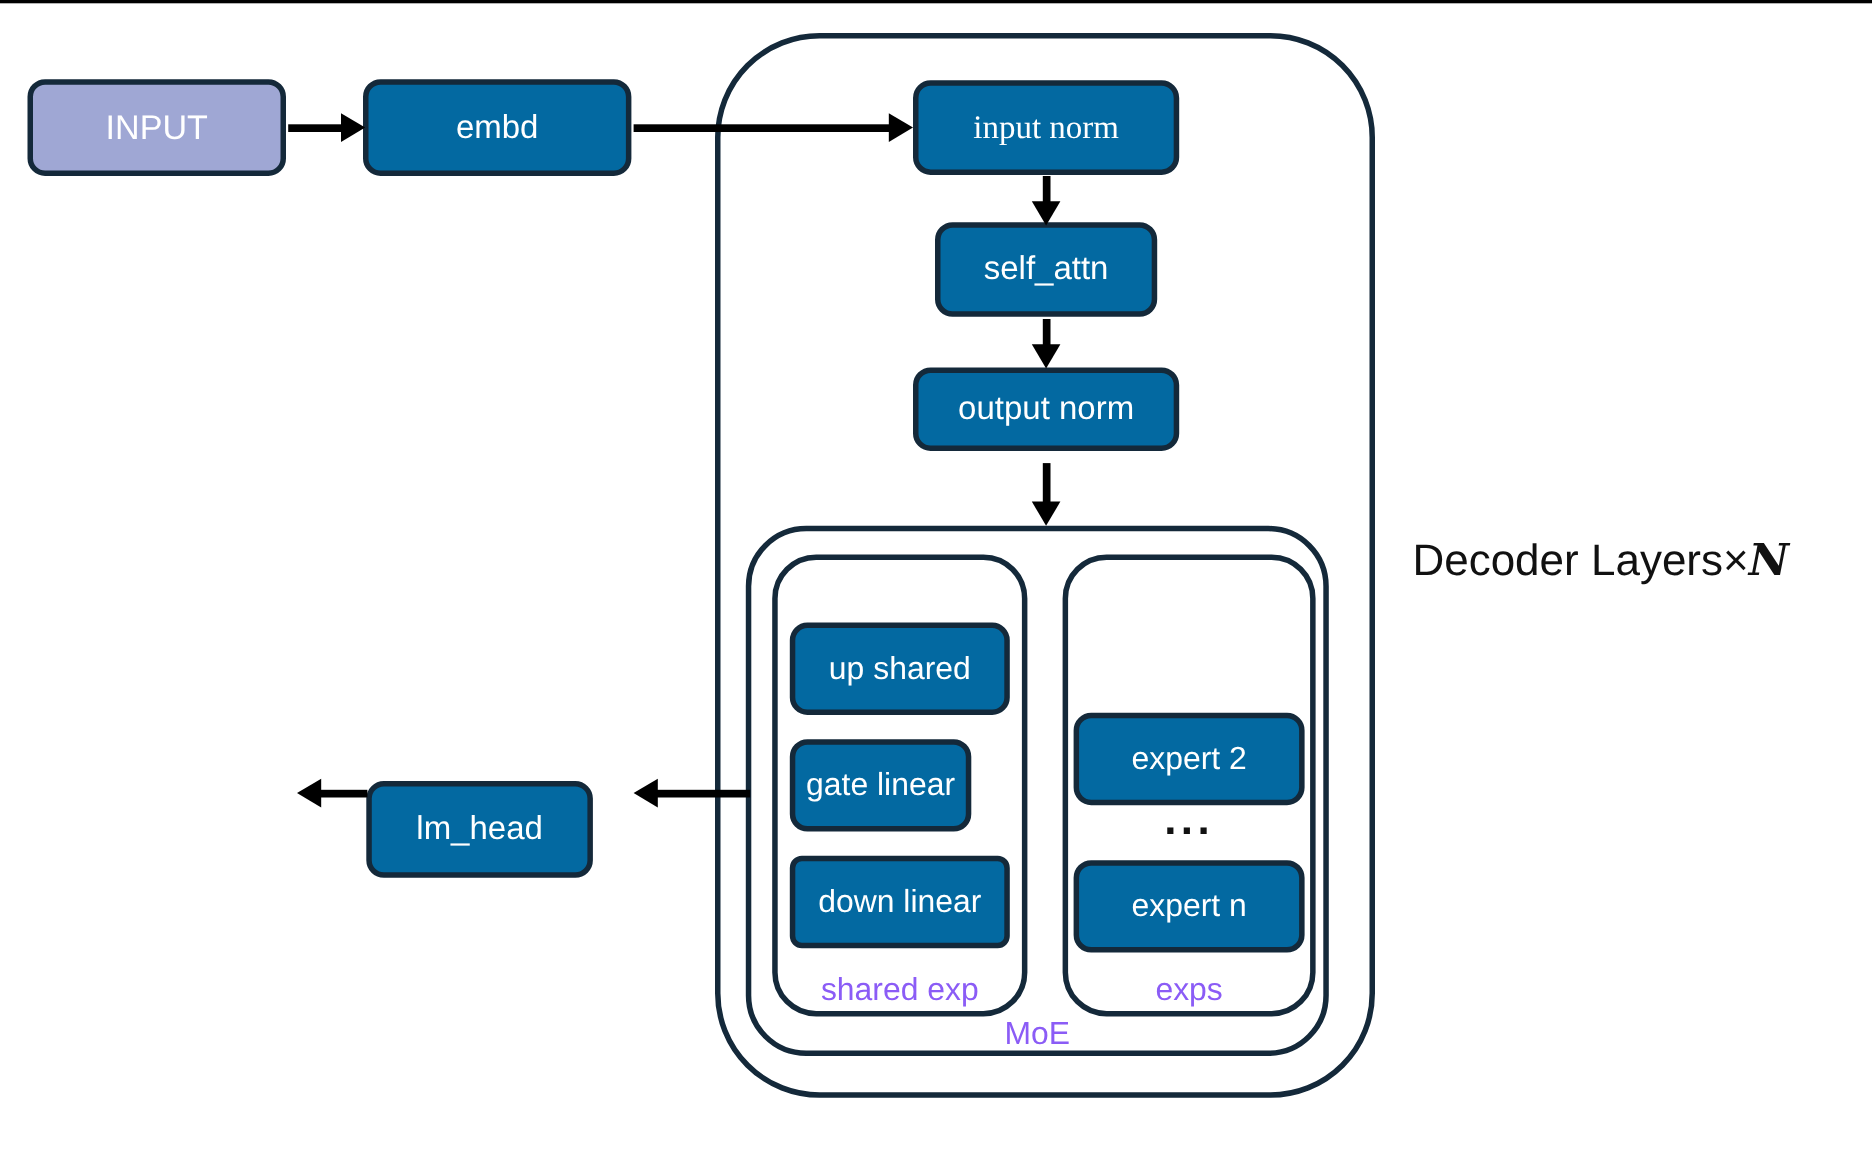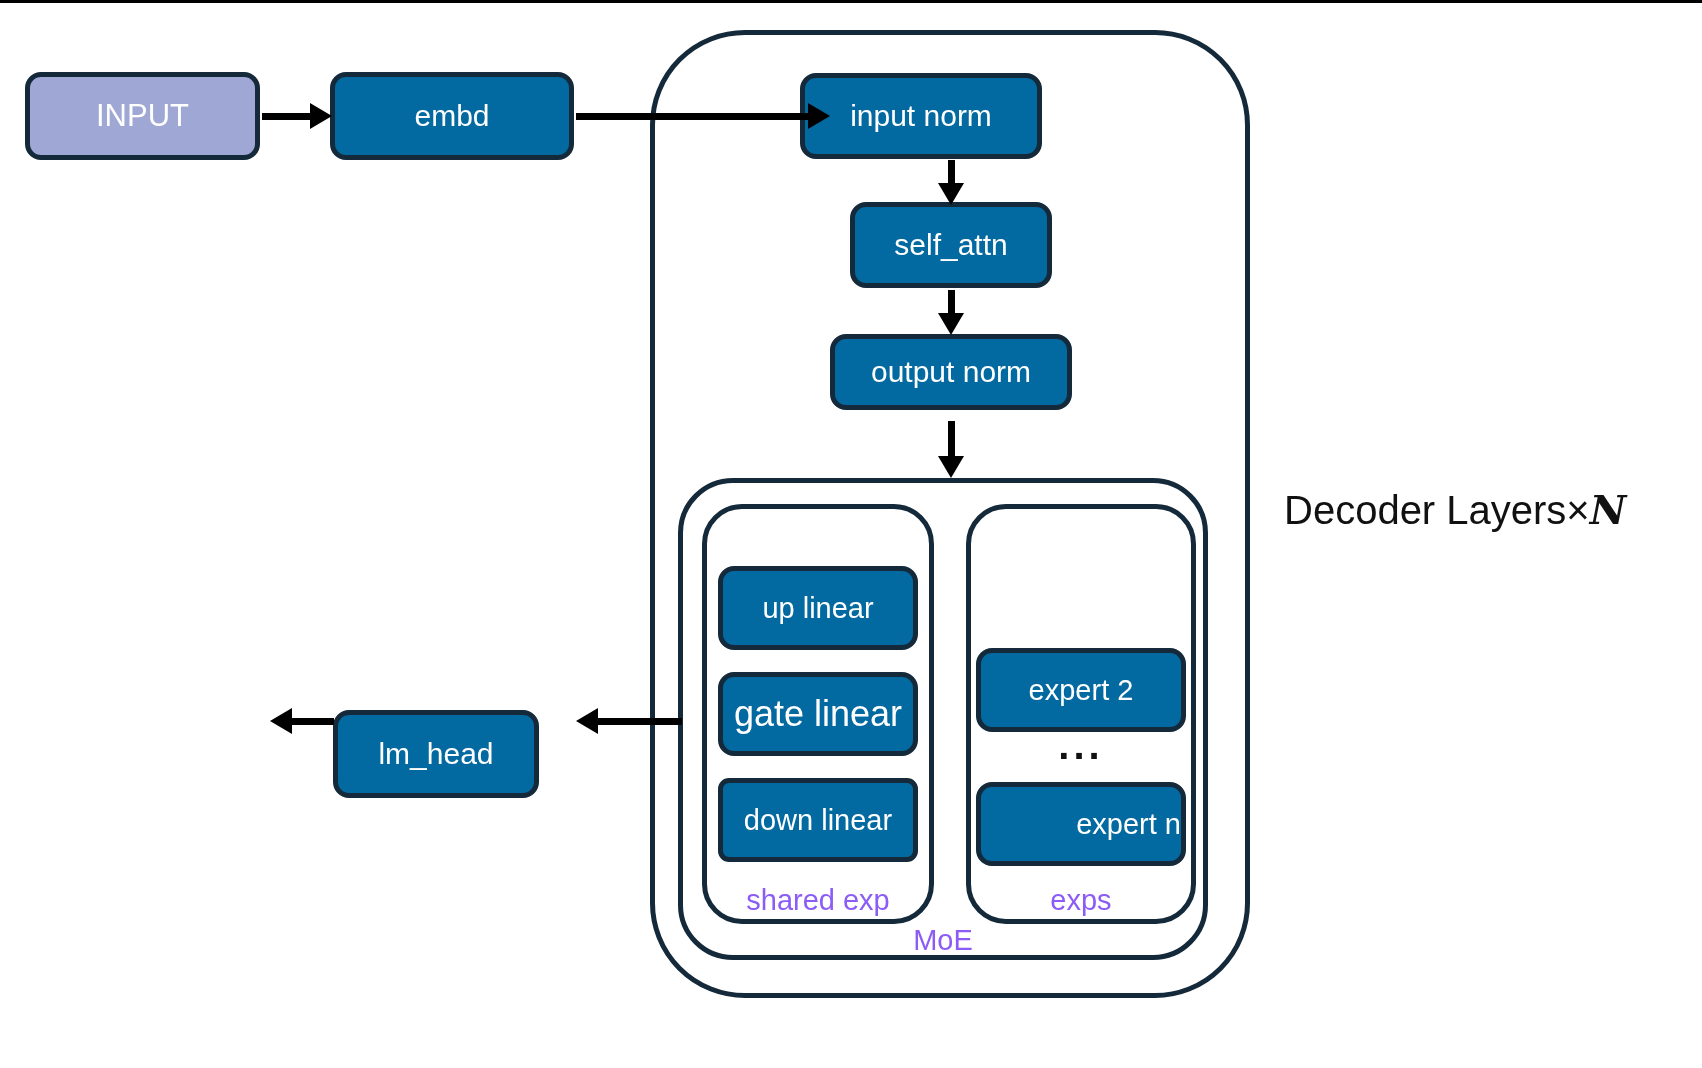--- a/index.html
+++ b/index.html
@@ -109,21 +109,21 @@
     <div class="shaft" style="left:0; top:10px; width:236px; height:7px;"></div>
     <div class="head head-right" style="left:232px; top:0;"></div>
   </div>
 
   <div class="container decoder" style="left:650px; top:30px; width:600px; height:968px;"></div>
 
   <div class="decoder-lbl" style="left:1284px; top:486px;">
     <span>Decoder Layers×</span><span class="n-italic">N</span>
   </div>
 
-  <div class="node salmon" style="left:800px; top:73px; width:242px; height:86px;">
+  <div class="node salmon" style="left:830px; top:73px; width:242px; height:86px;font-family:Liberation Serif, serif;">
     <span>input norm</span>
   </div>
 
   <div class="arrow" style="left:938px; top:160px; width:26px; height:45px;">
     <div class="shaft" style="left:10px; top:0; width:7px; height:25px;"></div>
     <div class="head head-down" style="left:0; top:23px;"></div>
   </div>
 
   <div class="node salmon" style="left:850px; top:202px; width:202px; height:86px;">
     <span>self_attn</span>
@@ -143,43 +143,43 @@
     <div class="head head-down" style="left:0; top:35px;"></div>
   </div>
 
   <div class="container moe" style="left:678px; top:478px; width:530px; height:482px;"></div>
 
   <div class="lbl" style="left:678px; top:924px; width:530px;">MoE</div>
 
   <div class="container subgroup" style="left:702px; top:504px; width:232px; height:420px;"></div>
 
   <div class="node salmon" style="left:718px; top:566px; width:200px; height:84px; font-size:29px;">
-    <span>up linear</span>
+    <span>up shared</span>
   </div>
 
-  <div class="node salmon" style="left:718px; top:672px; width:200px; height:84px; font-size:36px;">
+  <div class="node salmon" style="left:718px; top:672px; width:165px; height:84px; font-size:29px;">
     <span>gate linear</span>
   </div>
 
   <div class="node salmon" style="left:718px; top:778px; width:200px; height:84px; font-size:29px;border-radius:11px;">
     <span>down linear</span>
   </div>
 
   <div class="lbl" style="left:702px; top:884px; width:232px;">shared exp</div>
 
   <div class="container subgroup" style="left:966px; top:504px; width:230px; height:420px;"></div>
 
 
   <div class="node salmon" style="left:976px; top:648px; width:210px; height:84px; font-size:29px;">
     <span>expert 2</span>
   </div>
 
   <div class="dots" style="left:966px; top:728px; width:230px;">...</div>
 
-  <div class="node salmon" style="left:976px; top:782px; width:210px; height:84px; font-size:29px;justify-content:flex-end;">
+  <div class="node salmon" style="left:976px; top:782px; width:210px; height:84px; font-size:29px;">
     <span>expert n</span>
   </div>
 
   <div class="lbl" style="left:966px; top:884px; width:230px;">exps</div>
 
   <div class="arrow" style="left:576px; top:708px; width:106px; height:26px;">
     <div class="shaft" style="left:20px; top:10px; width:86px; height:7px;"></div>
     <div class="head head-left" style="left:0; top:0;"></div>
   </div>
 

